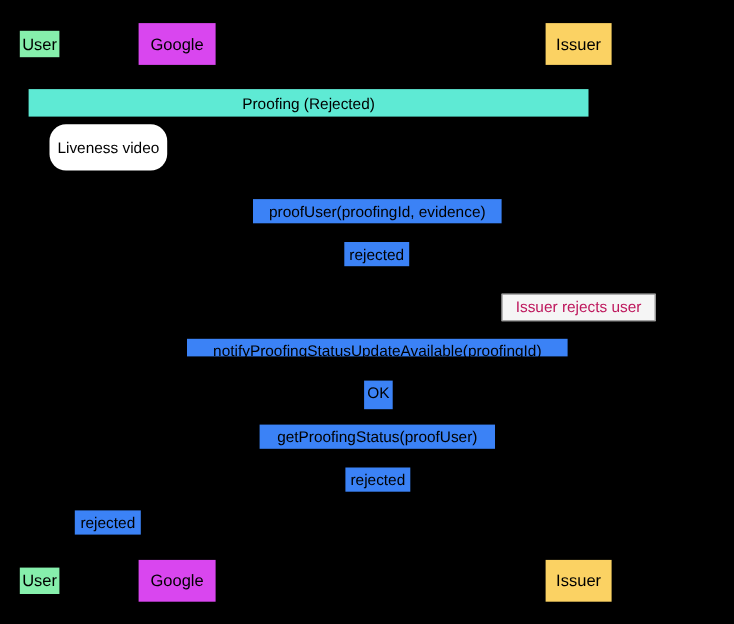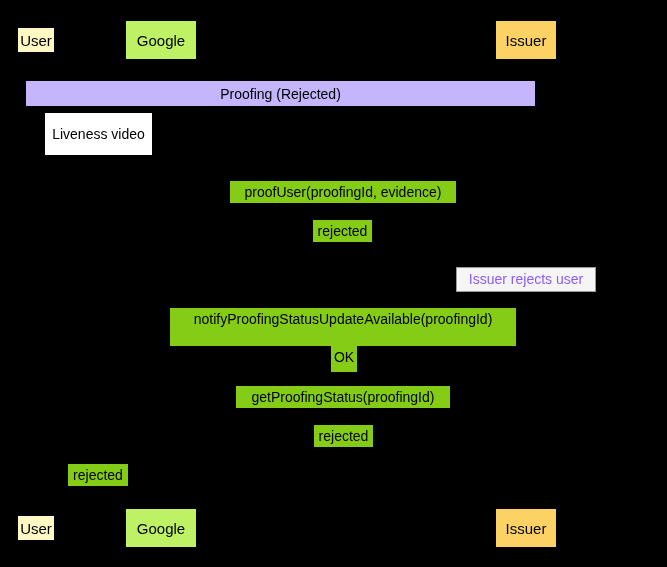--- a/index.html
+++ b/index.html
@@ -43,50 +43,50 @@
     box-sizing: border-box;
     display: flex;
     align-items: center;
     justify-content: center;
     color: #000000;
     font-size: 15px;
     line-height: 1;
     white-space: nowrap;
   }
   .participant.plain {
-    background: #fef9c3;
+    background: #86efac;
     padding: 0 1px;
   }
   .participant.green {
-    background: #bef264;
+    background: #d946ef;
   }
   .participant.yellow {
     background: #fbd263;
     text-align: center;
   }
 
   
   .group-bar {
     position: absolute;
     box-sizing: border-box;
-    background: #c4b5fd;
+    background: #5eead4;
     display: flex;
     align-items: center;
     justify-content: center;
     color: #000000;
     font-size: 14px;
     line-height: 1;
     white-space: nowrap;
   }
 
   
   .msg-label {
     position: absolute;
     box-sizing: border-box;
-    background: #84cc16;
+    background: #3b82f6;
     color: #000000;
     font-size: 14px;
     line-height: 22px;
     white-space: nowrap;
     padding: 0 1px;
     text-align: center;
   }
 
   
   .note-block {
@@ -94,29 +94,30 @@
     box-sizing: border-box;
     background: #ffffff;
     color: #000000;
     font-size: 14px;
     line-height: 21px;
     text-align: center;
     padding: 0 2px;
     display: flex;
     flex-direction: column;
     justify-content: center;
+    border-radius: 15px;
   }
 
   
   .note-box {
     position: absolute;
     box-sizing: border-box;
     background: #f5f5f5;
     border: 1px solid #9a9a9a;
-    color: #8b5cf6;
+    color: #be185d;
     font-size: 14px;
     line-height: 22px;
     white-space: nowrap;
     text-align: center;
     padding: 0 3px;
   }
 </style>
 </head>
 <body>
 
@@ -160,30 +161,30 @@
   </div>
 
   <div class="msg-label" style="left:313px; top:220px; width:59px; height:22px;">
     <span>rejected</span>
   </div>
 
   <div class="note-box" style="left:456px; top:267px; width:140px; height:25px;">
     <span>Issuer rejects user</span>
   </div>
 
-  <div class="msg-label" style="left:170px; top:308px; width:346px; height:38px;">
+  <div class="msg-label" style="left:170px; top:308px; width:346px; height:16px;">
     <span>notifyProofingStatusUpdateAvailable(proofingId)</span>
   </div>
 
   <div class="msg-label" style="left:331px; top:346px; width:26px; height:26px;">
     <span>OK</span>
   </div>
 
   <div class="msg-label" style="left:236px; top:386px; width:214px; height:22px;">
-    <span>getProofingStatus(proofingId)</span>
+    <span>getProofingStatus(proofUser)</span>
   </div>
 
   <div class="msg-label" style="left:314px; top:425px; width:59px; height:22px;">
     <span>rejected</span>
   </div>
 
   <div class="msg-label" style="left:68px; top:464px; width:60px; height:22px;">
     <span>rejected</span>
   </div>
 

